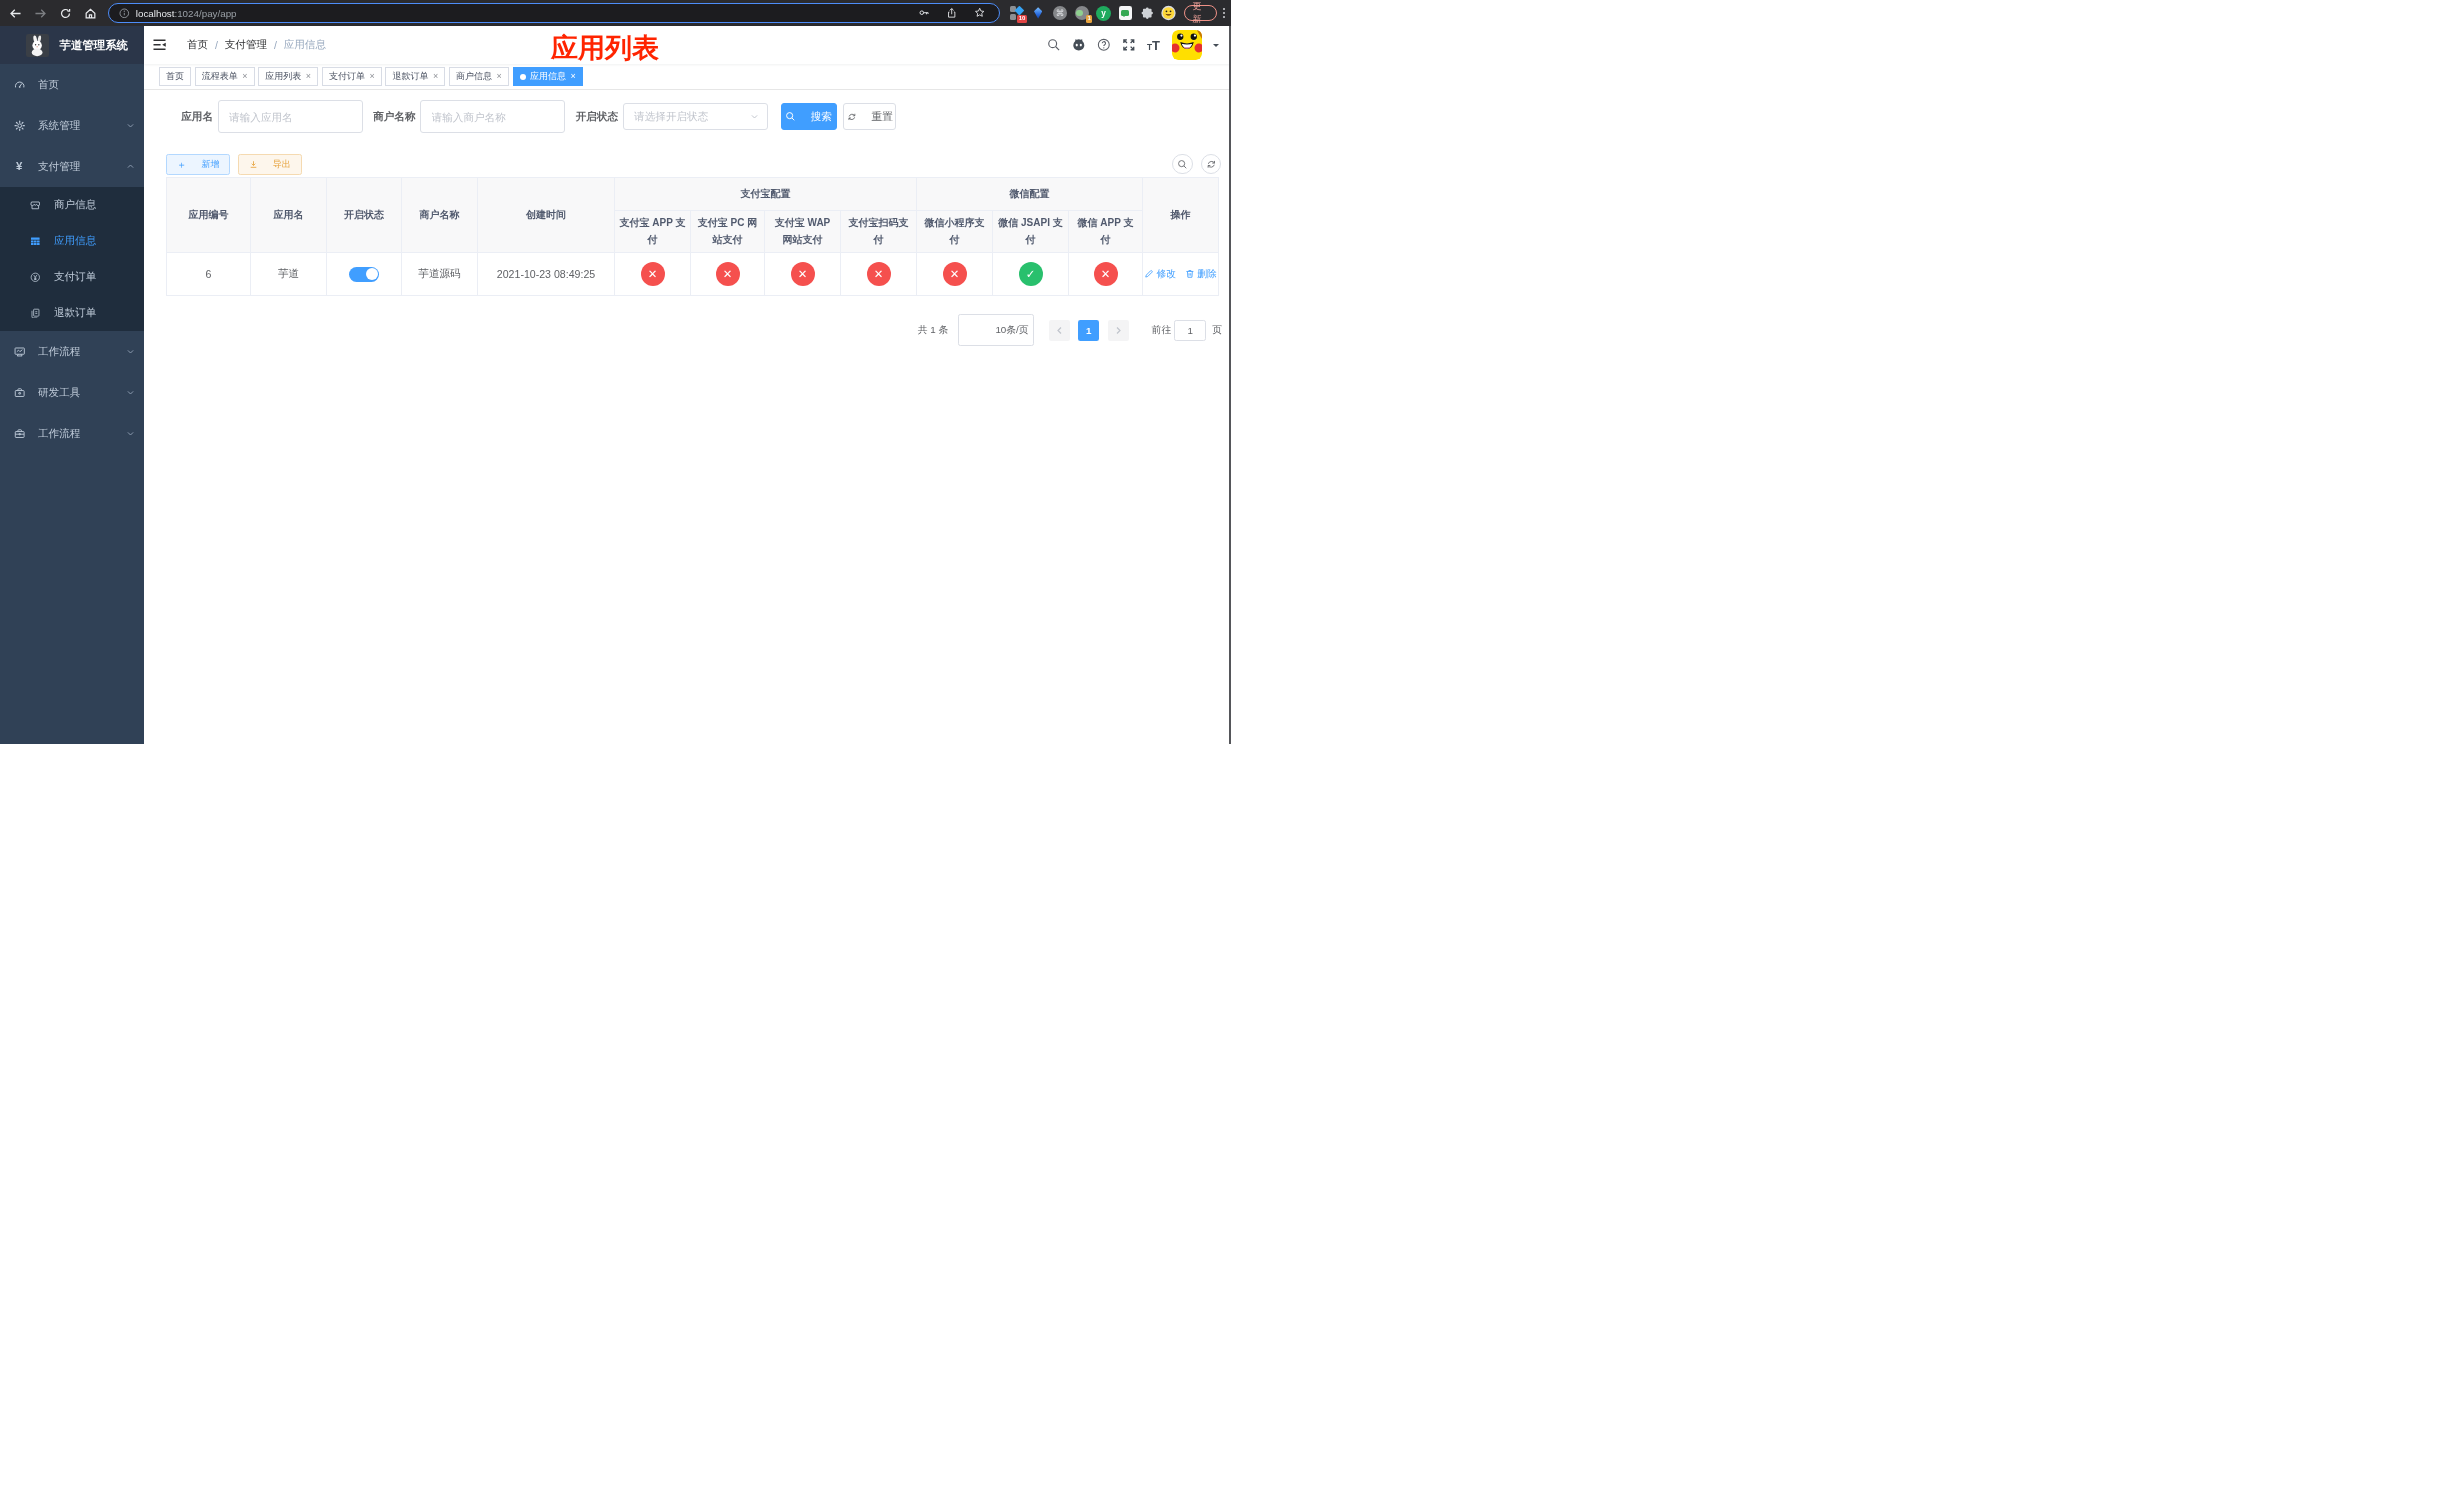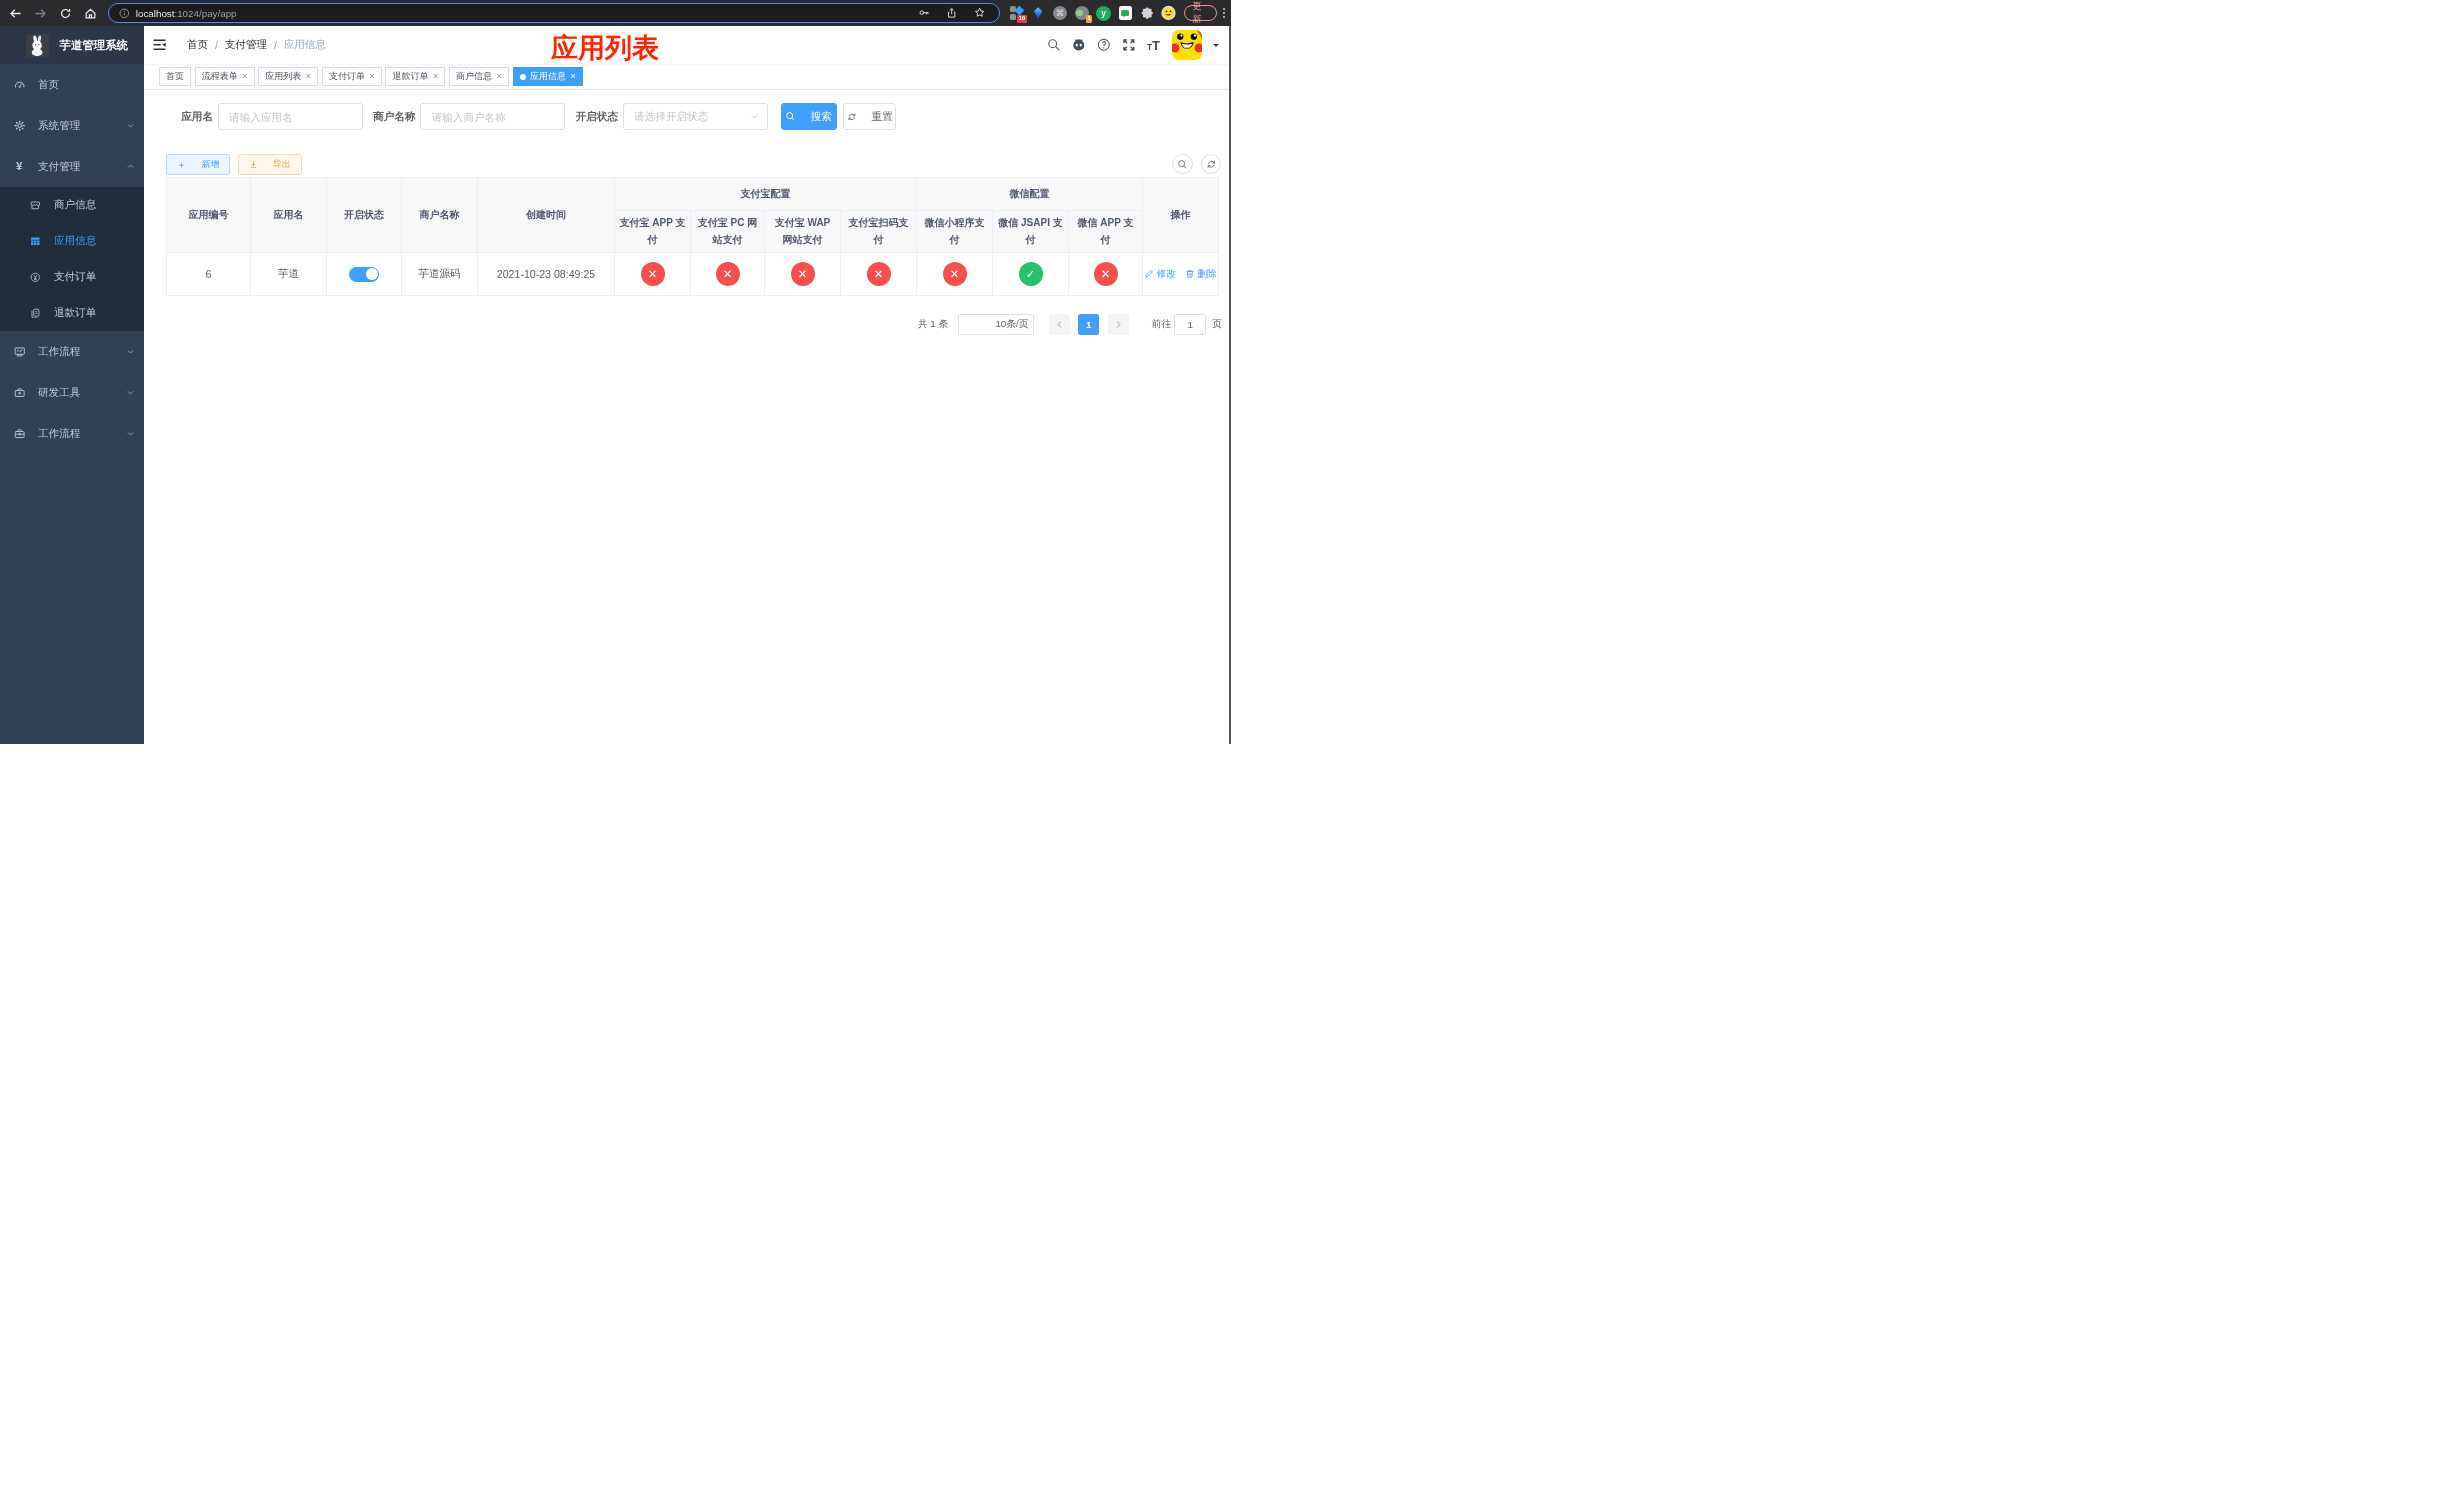--- a/index.html
+++ b/index.html
@@ -75,21 +75,21 @@
   .tag .tag-close { margin-left:4.5px; font-size:9px; color:#909399; line-height:1; }
   .tag.active { background:#409eff; border-color:#409eff; color:#fff; }
   .tag.active .tag-close { color:#fff; }
   .tag .tag-dot { width:6px; height:6px; border-radius:50%; background:#fff; margin-right:4.5px; }
 
   .content { position:relative; }
 
   
   .filter-row { display:flex; align-items:center; margin:13px 9px 0 22px; height:27px; }
   .f-label { width:47px; text-align:right; font-size:10.6px; font-weight:700; color:#606266; margin-right:4.5px; white-space:nowrap; }
-  .f-input { width:145px; height:27px; border:0.8px solid #dcdfe6; border-radius:3px; padding:0 10.6px; font-size:10.6px; color:#606266; background:#fff; font-family:inherit; }
+  .f-input { width:145px; height:33px; border:0.8px solid #dcdfe6; border-radius:3px; padding:0 10.6px; font-size:10.6px; color:#606266; background:#fff; font-family:inherit; }
   .f-input::placeholder { color:#c0c4cc; }
   .f-select { position:relative; width:145px; height:27px; border:0.8px solid #dcdfe6; border-radius:3px; display:flex; align-items:center; padding:0 10.6px; cursor:pointer; }
   .f-select .sel-placeholder { font-size:10.6px; color:#c0c4cc; }
   .f-item { display:flex; align-items:center; margin-left:6px; }
   .f-item:first-child { margin-left:0; }
   .sel-arrow { position:absolute; right:7.6px; width:9px; height:9px; }
   .btn { display:inline-flex; align-items:center; justify-content:center; gap:15px; border-radius:3px; font-size:10.6px; cursor:pointer; border:0.8px solid #dcdfe6; background:#fff; color:#606266; font-family:inherit; }
   .btn-search { width:56px; height:27px; background:#409eff; border-color:#409eff; color:#fff; margin-left:13px; }
   .btn-reset { width:53px; height:27px; margin-left:6.8px; }
 
@@ -115,21 +115,21 @@
   .switch .knob { position:absolute; top:1.5px; left:1.5px; width:12px; height:12px; border-radius:50%; background:#fff; }
   .switch.on { background:#409eff; }
   .switch.on .knob { left:16.7px; }
   .op-link { display:inline-flex; align-items:center; gap:2.3px; color:#409eff; font-size:9.8px; cursor:pointer; }
   .op-link + .op-link { margin-left:9px; }
   .op-link svg { width:9.8px; height:9.8px; }
 
   
   .pagination { display:flex; align-items:center; justify-content:flex-end; margin:18px 9px 0 22px; font-size:9.8px; color:#606266; }
   .pg-total { white-space:nowrap; }
-  .pg-size { position:relative; margin-left:9.8px; width:76px; height:21px; border:0.8px solid #dcdfe6; border-radius:2.3px; display:flex; align-items:center; justify-content:center; cursor:pointer;padding-left:32px; }
+  .pg-size { position:relative; margin-left:9.8px; width:76px; height:32px; border:0.8px solid #dcdfe6; border-radius:2.3px; display:flex; align-items:center; justify-content:center; cursor:pointer;padding-left:32px; }
   .pg-size .sel-arrow { right:6px; }
   .pg-btn { margin-left:15px; width:21px; height:21px; border-radius:2.3px; background:#f4f4f5; display:flex; align-items:center; justify-content:center; color:#c0c4cc; cursor:pointer; }
   .pg-btn.next { margin-left:8.3px; }
   .pg-btn svg { width:9px; height:9px; }
   .pg-cur { margin-left:8.3px; width:21px; height:21px; border-radius:2.3px; background:#409eff; color:#fff; display:flex; align-items:center; justify-content:center; font-weight:700; cursor:pointer; }
   .pg-goto { margin-left:23px; }
   .pg-input { margin-left:3px; width:32px; height:21px; border:0.8px solid #dcdfe6; border-radius:2.3px; text-align:center; font-size:9.8px; color:#606266; font-family:inherit; }
   .pg-suffix { margin-left:6px; }
 </style>
 </head>

